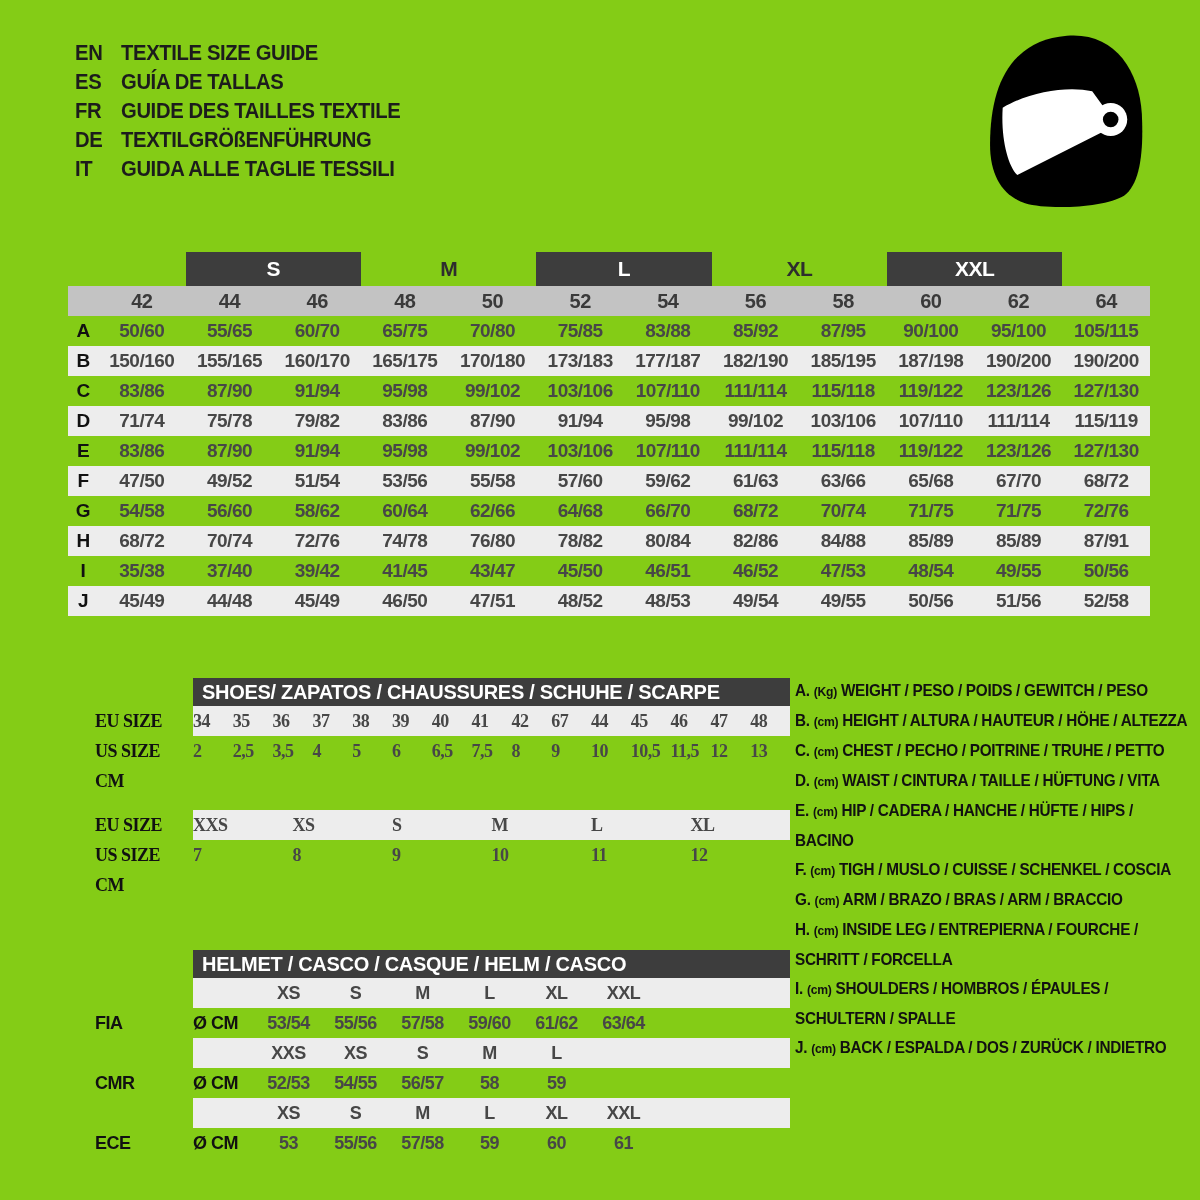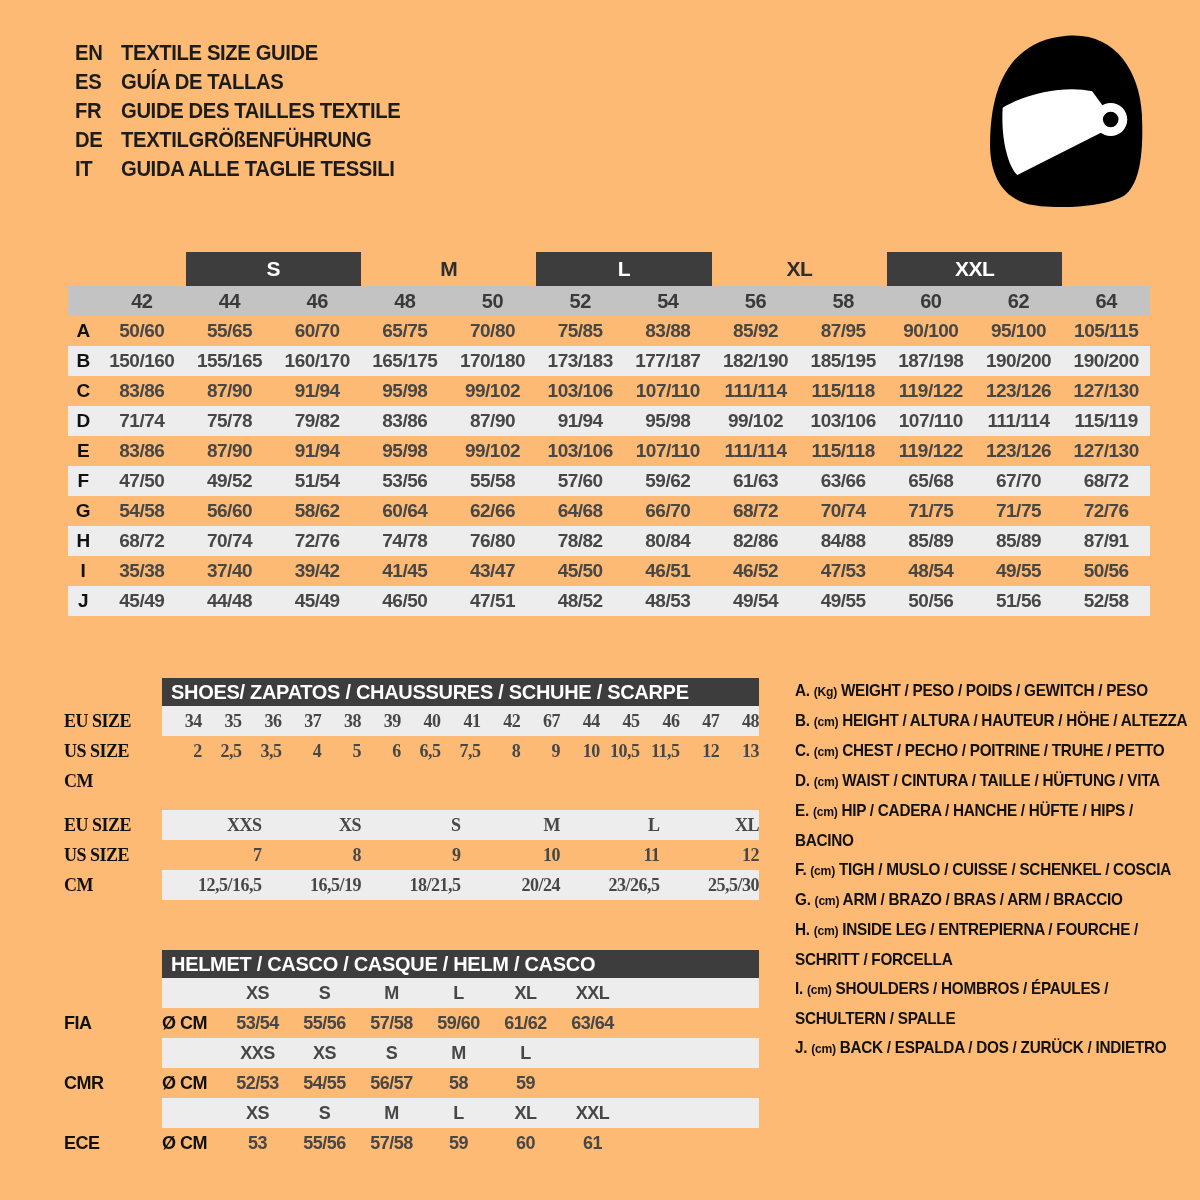--- a/index.html
+++ b/index.html
@@ -1,16 +1,16 @@
 <!DOCTYPE html>
 <html><head>
 <meta charset="utf-8">
 <style>
   html,body{margin:0;padding:0;background:#fff;}
-  .page{position:relative;width:1200px;height:1200px;background:#fdba74;overflow:hidden;
+  .page{position:relative;width:1200px;height:1200px;background:#84cc16;overflow:hidden;
         font-family:"Liberation Sans",sans-serif;font-weight:bold;color:#1c1c1c;}
 
   
   .langs{position:absolute;left:75px;top:38px;font-size:22px;letter-spacing:-0.4px;
          transform:scaleX(0.92);transform-origin:left top;}
   .lang-row{display:flex;height:29px;align-items:center;}
   .lcode{width:50px;}
 
   
   .helmet-icon{position:absolute;left:978px;top:30px;width:172px;height:180px;}
@@ -20,26 +20,26 @@
   .grid13{display:grid;grid-template-columns:30px repeat(12,1fr);align-items:center;text-align:center;}
   .group-row{height:34px;}
   .gbar{height:100%;display:flex;align-items:center;justify-content:center;font-size:21px;color:#2e2e2e;}
   .gbar.dark{background:#3d3d3d;color:#fff;}
   .size-row{height:30px;background:#c3c3c3;color:#3a3a3a;font-size:20px;}
   .data-row{height:30px;color:#474747;}
   .data-row.shaded{background:#ededed;}
   .rowkey{color:#111;}
 
   
-  .section{position:absolute;left:64px;width:695px;font-size:18px;letter-spacing:-0.5px;}
+  .section{position:absolute;left:95px;width:695px;font-size:18px;letter-spacing:-0.5px;}
   .titlebar{margin-left:98px;height:28px;background:#3d3d3d;color:#fff;display:flex;align-items:center;
             padding-left:9px;font-size:20px;letter-spacing:-0.3px;}
   .srow{display:flex;height:30px;align-items:stretch;font-family:Liberation Serif, serif;}
   .rlabel{width:98px;color:#111;display:flex;align-items:center;}
-  .rvals{flex:1;display:grid;align-items:center;text-align:right;color:#474747;}
+  .rvals{flex:1;display:grid;align-items:center;text-align:left;color:#474747;}
   .rvals.shaded{background:#ededed;}
   .shoes .rvals{grid-template-columns:repeat(15,1fr);}
   .gloves .rvals{grid-template-columns:repeat(6,1fr);}
 
   .hrow{display:flex;height:30px;align-items:stretch;}
   .hband{flex:1;display:flex;align-items:center;color:#474747;}
   .hband.shaded{background:#ededed;}
   .hunit{width:62px;text-align:left;color:#111;}
   .hcell{width:67px;text-align:center;}
 
@@ -328,28 +328,20 @@
             <div>7</div>
             <div>8</div>
             <div>9</div>
             <div>10</div>
             <div>11</div>
             <div>12</div>
           </div>
         </div>
         <div class="srow">
           <div class="rlabel">CM</div>
-          <div class="rvals shaded">
-            <div>12,5/16,5</div>
-            <div>16,5/19</div>
-            <div>18/21,5</div>
-            <div>20/24</div>
-            <div>23/26,5</div>
-            <div>25,5/30</div>
-          </div>
         </div>
       </div>
   </div>
 
   <div class="section helmet" style="top:950px">
     <div class="titlebar">HELMET / CASCO / CASQUE / HELM / CASCO</div>
     <div id="helmetRows">
         <div class="hrow">
           <div class="rlabel"></div>
           <div class="hband shaded">

